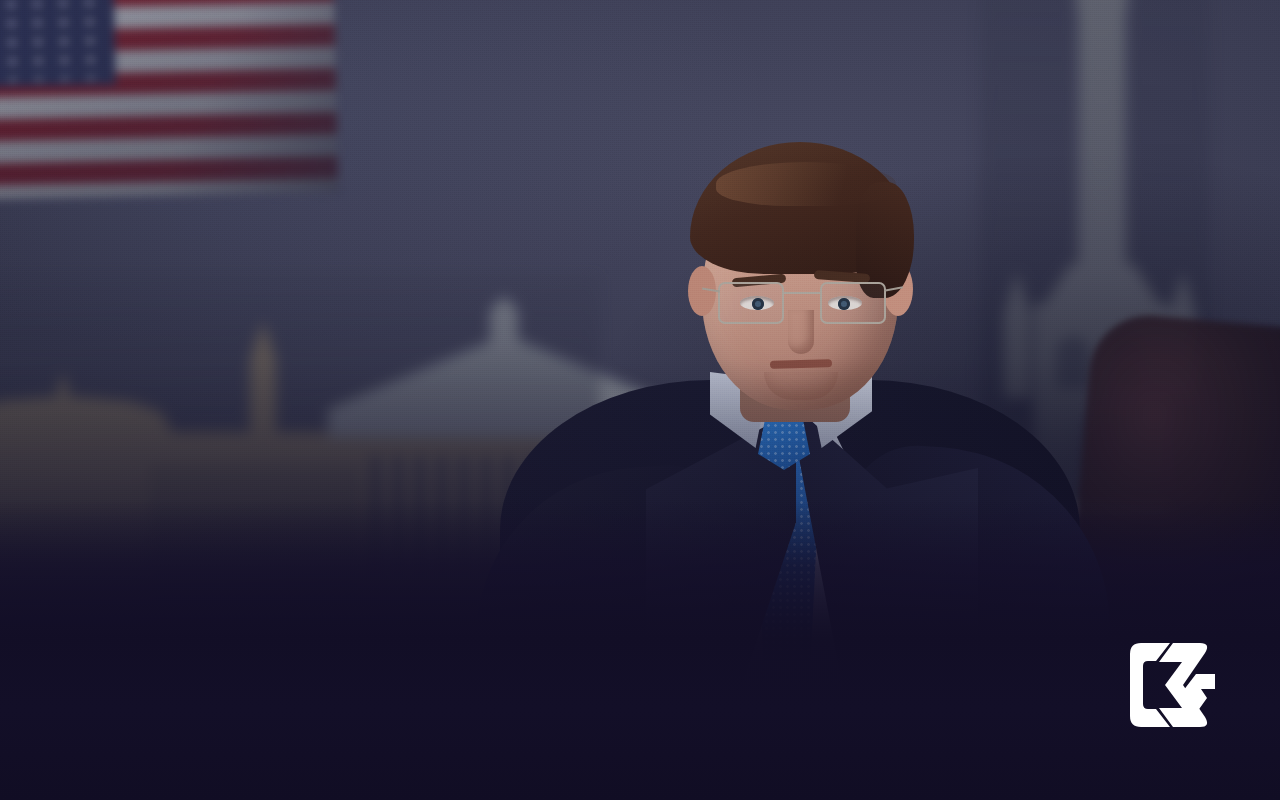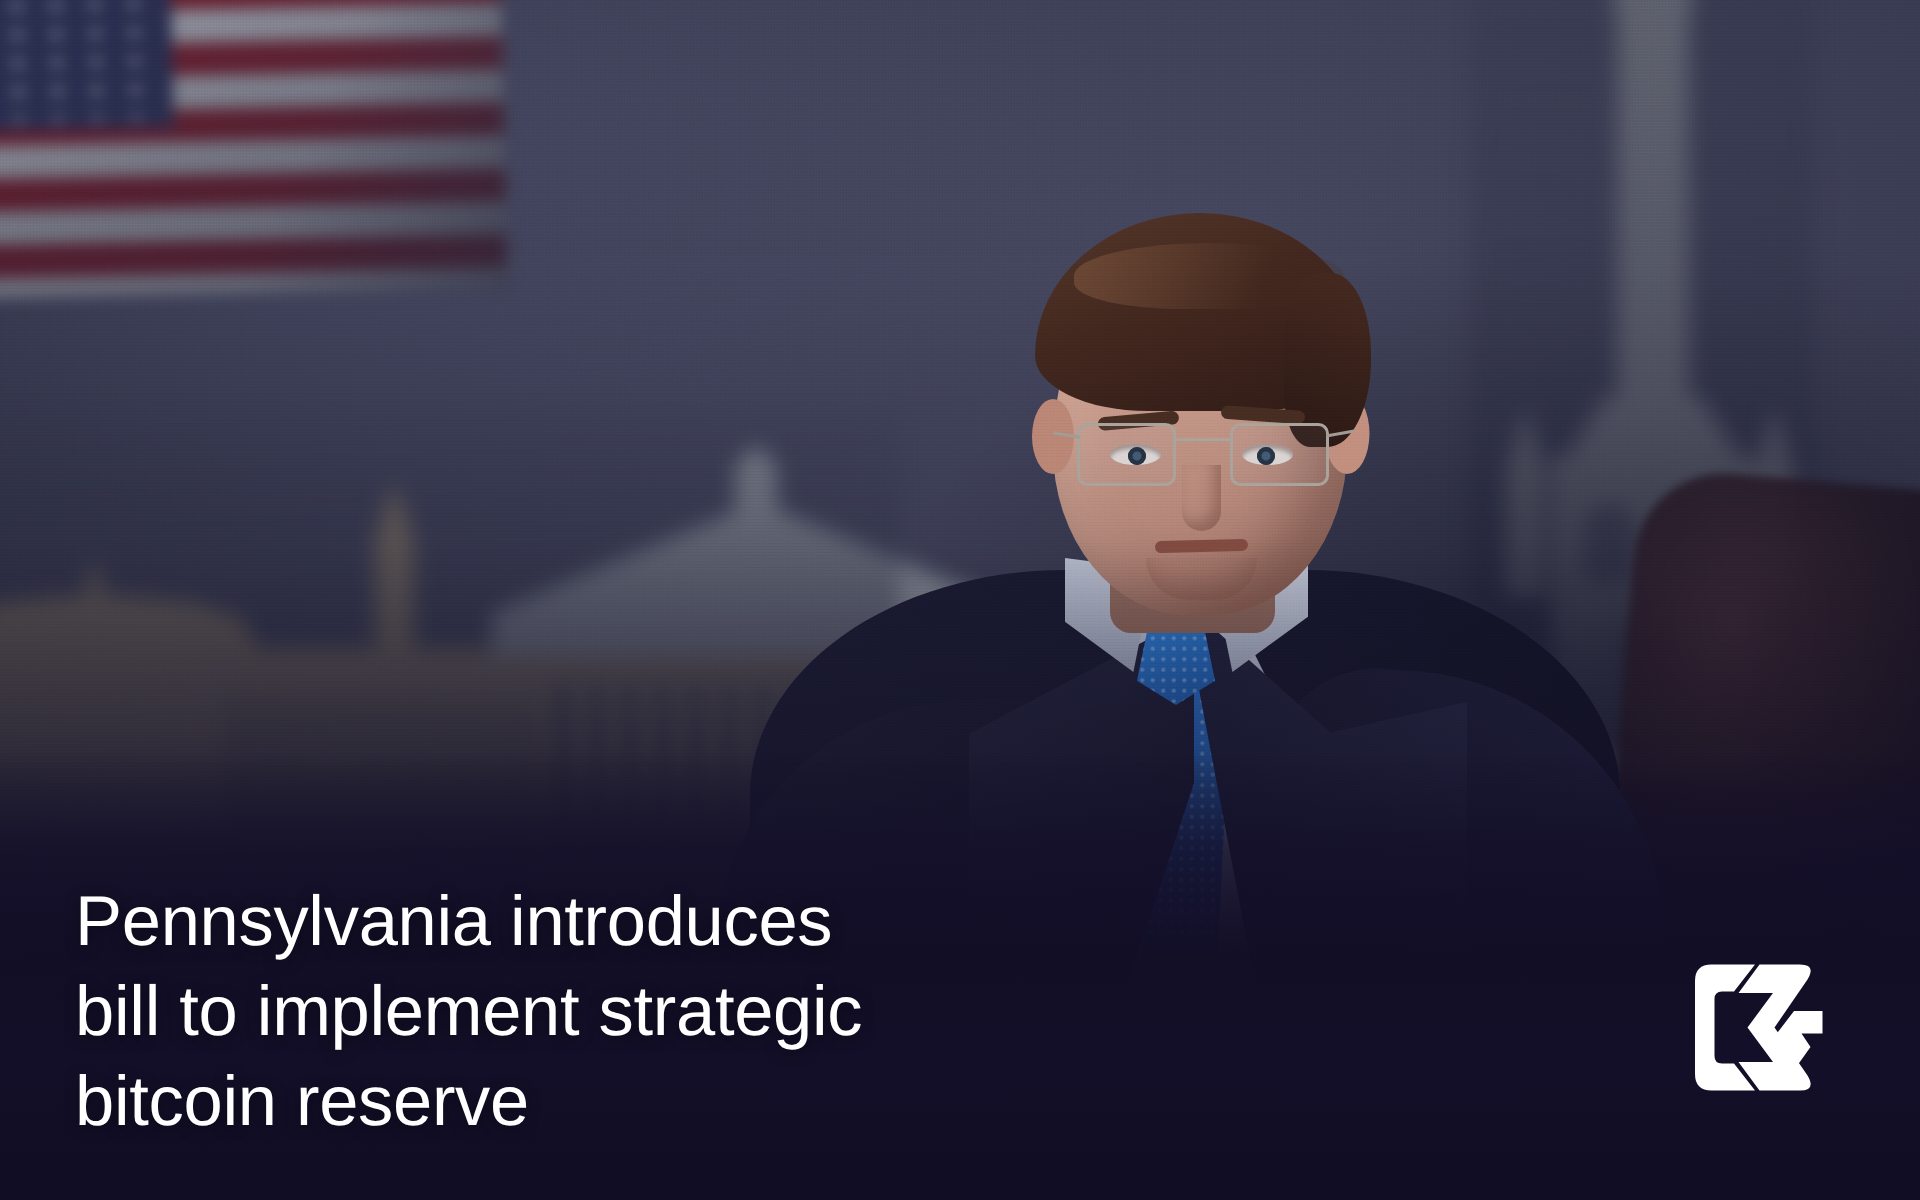--- a/index.html
+++ b/index.html
@@ -477,25 +477,20 @@
         <div class="chin"></div>
       </div>
     </div>
 
     <div class="photo-tone"></div>
     <div class="grain"></div>
   </div>
 
   <div class="bottom-scrim"></div>
 
-  <h1 class="headline">
-    <span class="ln">Pennsylvania introduces</span>
-    <span class="ln">bill to implement strategic</span>
-    <span class="ln">bitcoin reserve</span>
-  </h1>
 
   <div class="logo">
     <svg viewBox="0 0 92 86" xmlns="http://www.w3.org/2000/svg" aria-hidden="true">
       <g fill="#ffffff">
 
         <path d="M4 12 Q4 1 15 1 L44 1 L30 19 L22 19 Q17 19 17 24 L17 62
                  Q17 67 22 67 L30 67 L44 85 L15 85 Q4 85 4 74 Z"></path>
 
         <path d="M47 1 L74 1 Q85 1 79 11 L57 43 L79 75 Q85 85 74 85 L47 85
                  L33 66 L56 66 L39 43 L56 20 L33 20 Z"></path>

